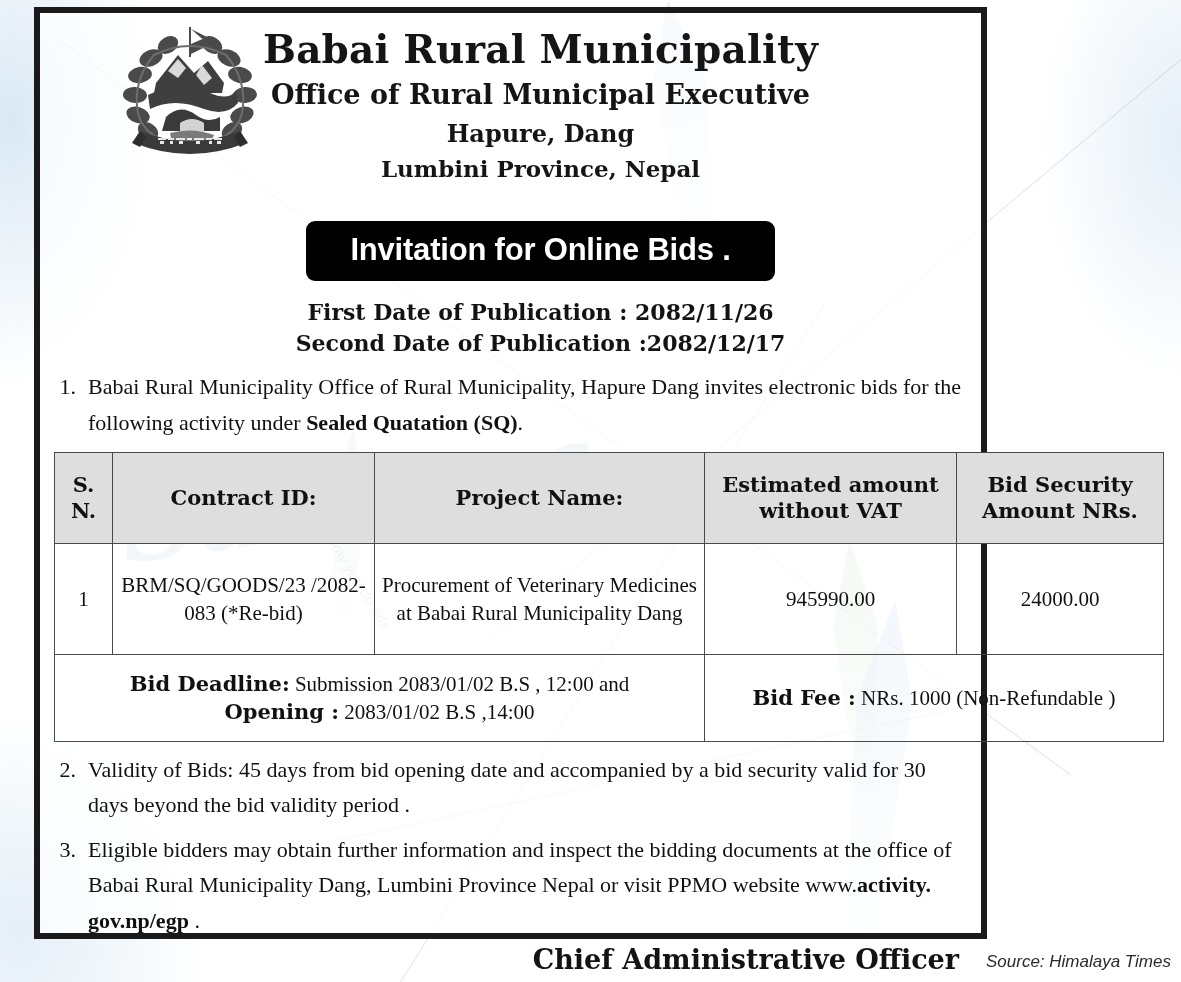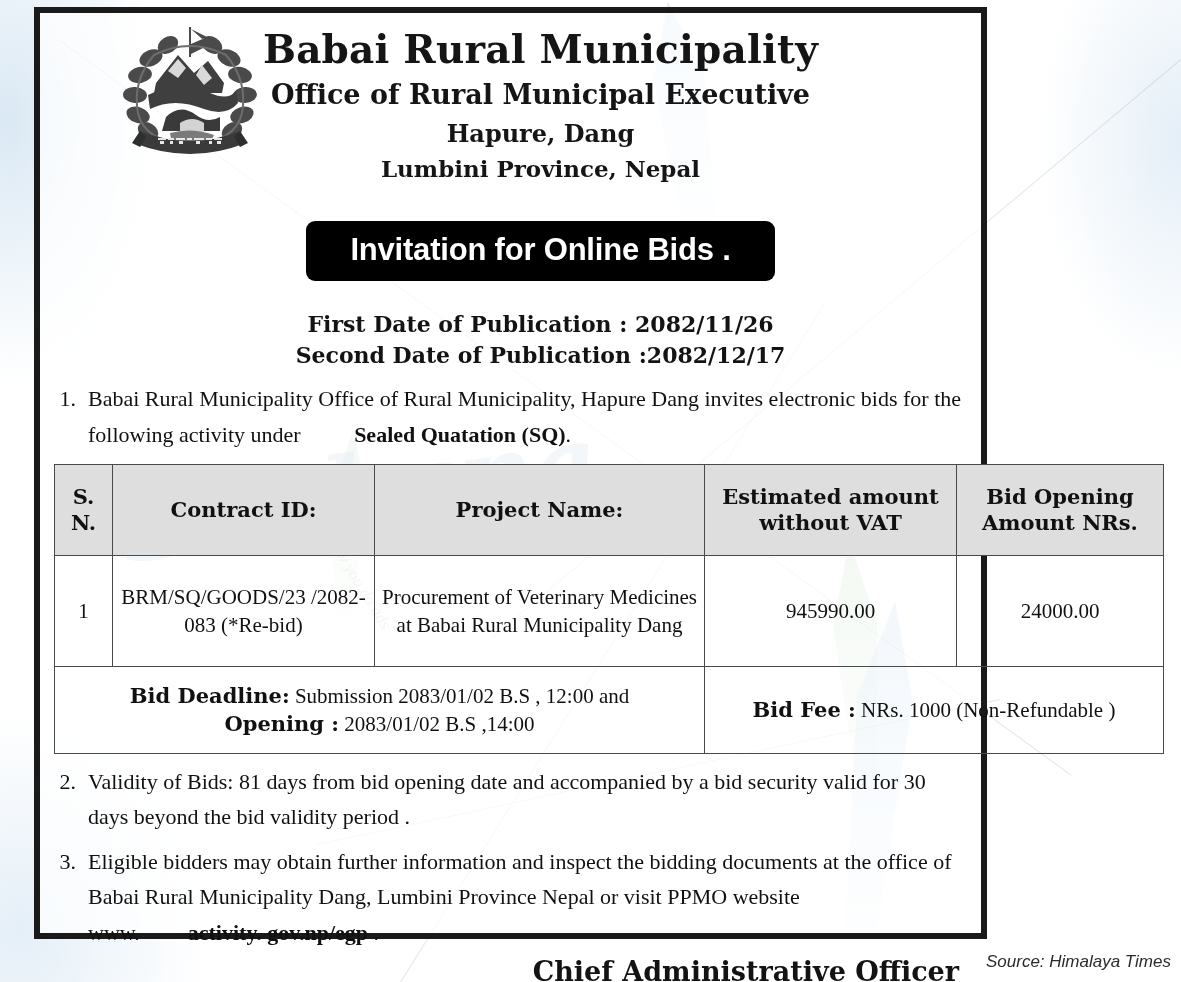--- a/index.html
+++ b/index.html
@@ -182,21 +182,21 @@
     font-size: 31px;
     border-radius: 9px;
     padding: 11px 44px 13px 44px;
     letter-spacing: -.2px;
   }
 
   
   .dates {
     text-align: center;
     padding-left: 60px;
-    margin-top: 28px;
+    margin-top: 16px;
   }
   .date-line {
     font-family: "DejaVu Serif", serif;
     font-weight: bold;
     font-size: 22px;
     color: #131313;
     line-height: 1.42;
   }
 
   
@@ -209,21 +209,21 @@
     padding-right: 4px;
   }
   .clause .num {
     width: 34px;
     flex: 0 0 34px;
     text-align: right;
     padding-right: 12px;
     box-sizing: border-box;
   }
   .clause .body { flex: 1 1 auto; }
-  .clause b { font-weight: bold; margin-left: 48px; }
+  .clause b { font-weight: bold; }
 
   
   table.bid {
     width: 100%;
     border-collapse: collapse;
     margin-top: 12px;
     table-layout: fixed;
   }
   table.bid th, table.bid td {
     border: 1px solid #4a4a4a;
@@ -404,41 +404,41 @@
             <col class="col-proj">
             <col class="col-est">
             <col class="col-sec">
         </colgroup>
         <thead>
           <tr>
             <th>S. N.</th>
             <th>Contract ID:</th>
             <th>Project Name:</th>
             <th>Estimated amount without VAT</th>
-            <th>Bid Opening Amount NRs.</th>
+            <th>Bid Security Amount NRs.</th>
           </tr>
         </thead>
         <tbody>
           <tr>
             <td class="row-tall">1</td>
             <td class="row-tall">BRM/SQ/GOODS/23 /2082-083 (*Re-bid)</td>
             <td class="row-tall">Procurement of Veterinary Medicines at Babai Rural Municipality Dang</td>
             <td class="row-tall">945990.00</td>
             <td class="row-tall">24000.00</td>
           </tr>
           <tr>
             <td class="note" colspan="3"><b>Bid Deadline:</b><span> Submission 2083/01/02 B.S , 12:00 and</span><br><b>Opening :</b><span> 2083/01/02 B.S ,14:00</span></td>
             <td class="fee" colspan="2"><b>Bid Fee :</b><span> NRs. 1000 (Non-Refundable )</span></td>
           </tr>
         </tbody>
       </table>
 
       <div class="clause">
         <div class="num">2.</div>
-        <div class="body">Validity of Bids: 81 days from bid opening date and accompanied by a bid security valid for 30 days beyond the bid validity period .</div>
+        <div class="body">Validity of Bids: 45 days from bid opening date and accompanied by a bid security valid for 30 days beyond the bid validity period .</div>
       </div>
 
       <div class="clause">
         <div class="num">3.</div>
         <div class="body"><span>Eligible bidders may obtain further information and inspect the bidding documents at the office of Babai Rural Municipality Dang, Lumbini Province Nepal or visit PPMO website www.</span><b>activity. gov.np/egp</b><span> .</span></div>
       </div>
 
       <div class="signature">Chief Administrative Officer</div>
 
     </div>

